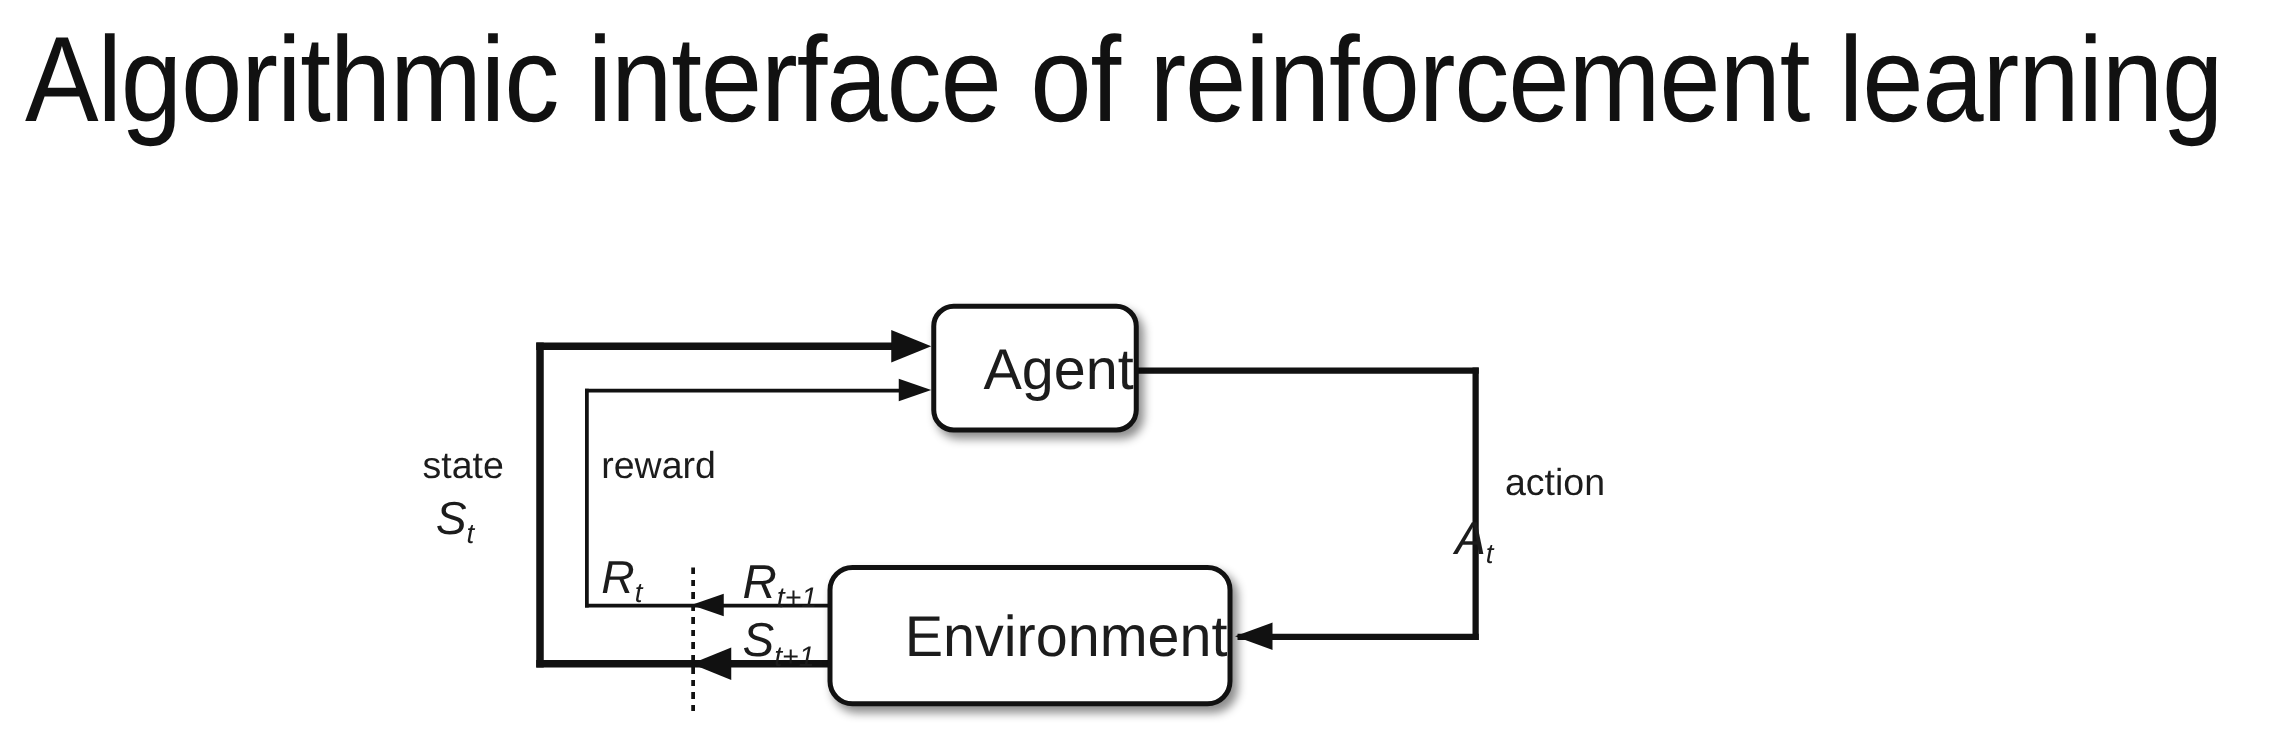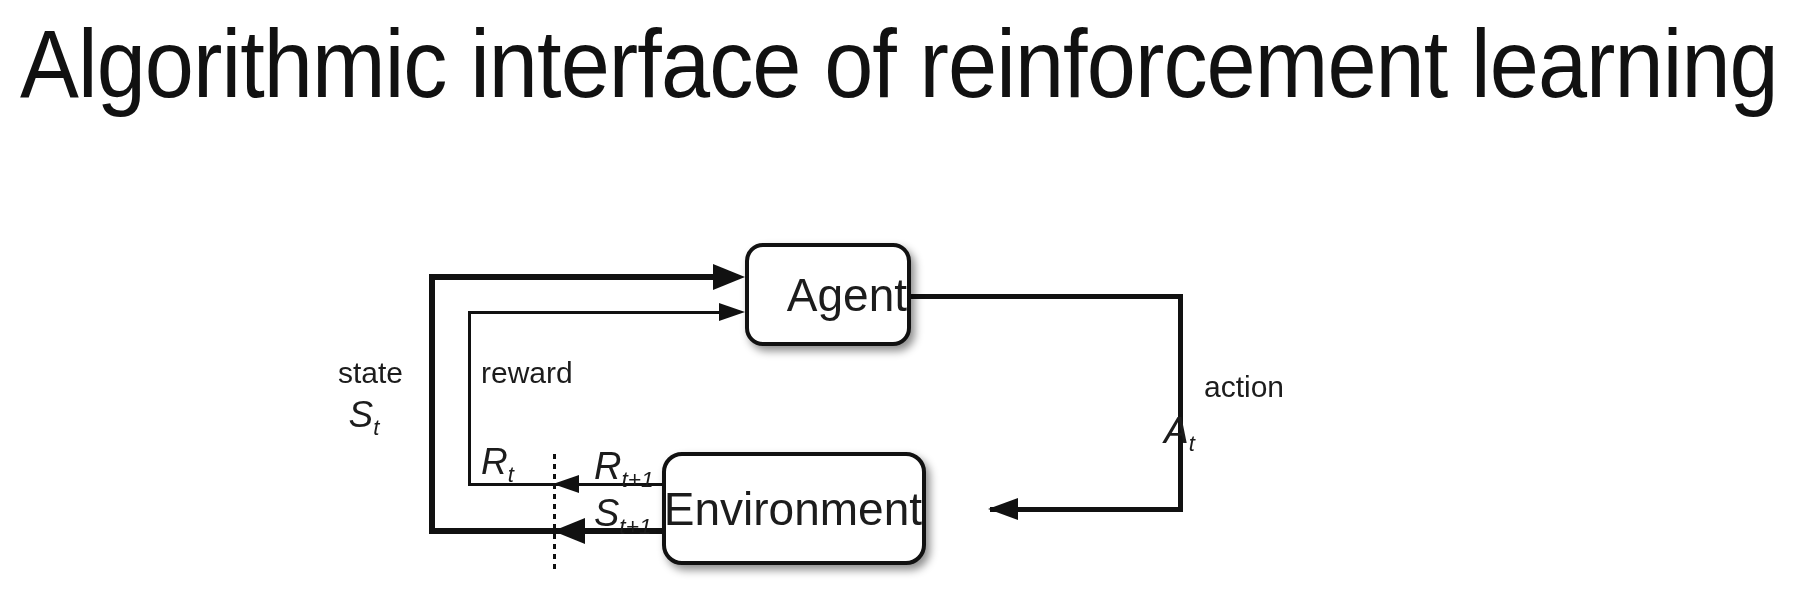--- a/index.html
+++ b/index.html
@@ -68,21 +68,21 @@
     border: 4px solid var(--ink, #111);
     box-shadow: 4px 5px 8px rgba(0,0,0,0.45);
     display: flex;
     align-items: center;
     justify-content: flex-end;
     font-size: 46px;
     color: #1c1c1c;
     z-index: 3;
   }
   .node.agent { left: 745px; top: 243px; width: 166px; height: 103px; border-radius: 18px; }
-  .node.env   { left: 662px; top: 452px; width: 264px; height: 113px; border-radius: 20px; }
+  .node.env   { left: 662px; top: 452px; width: 324px; height: 113px; border-radius: 20px; }
   .word-label {
     position: absolute;
     font-size: 30px;
     color: #1c1c1c;
     line-height: 1;
   }
   .math {
     position: absolute;
     font-family: Liberation Sans, sans-serif;
     font-style: italic;

